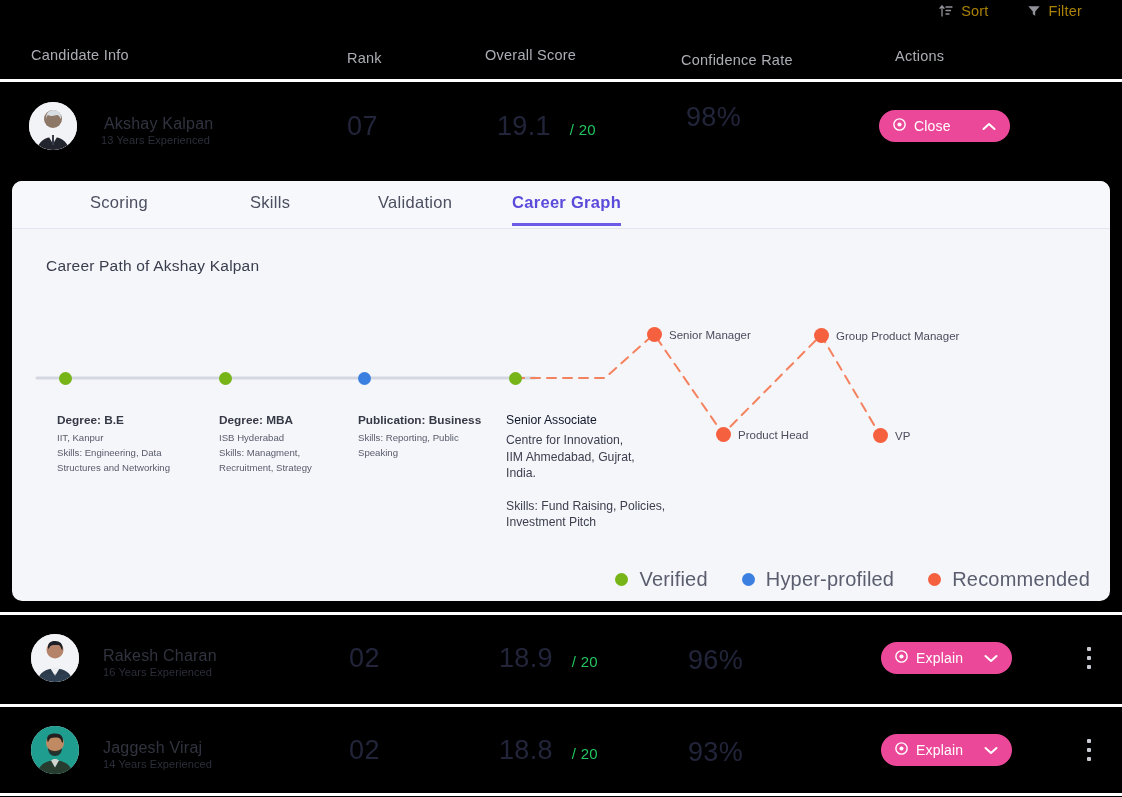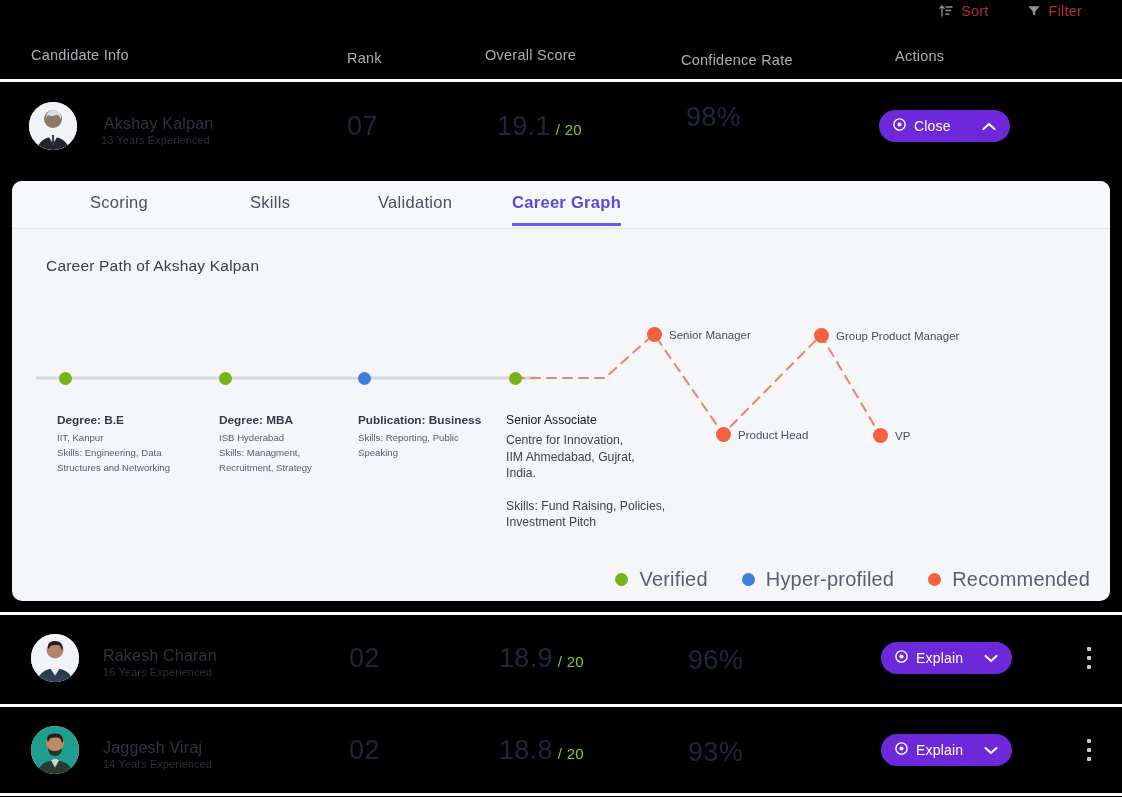--- a/index.html
+++ b/index.html
@@ -11,21 +11,21 @@
   }
   .app { position: relative; width: 1122px; height: 797px; background:#000; }
 
   
   .toolbar {
     position: absolute; top: 0; right: 40px;
     height: 22px; display: flex; align-items: center; gap: 38px;
   }
   .tool-btn {
     display: flex; align-items: center; gap: 8px;
-    color: #ef4444; font-size: 14.5px; letter-spacing: .2px;
+    color: #eab308; font-size: 14.5px; letter-spacing: .2px;
     cursor: pointer; opacity: .72;
   }
   .tool-btn svg { display:block; }
 
   
   .thead { position:absolute; top:46px; left:0; width:1122px; height:32px; }
   .th {
     position:absolute; color:#d7d9e2; font-size:14.5px; font-weight:400;
     letter-spacing:.25px; opacity:.80; white-space:nowrap;
   }
@@ -58,28 +58,28 @@
     position:absolute; font-size:11px; color:#2c2e3a; letter-spacing:.1px;
     white-space:nowrap;
   }
   .cell-rank {
     position:absolute; font-size:27px; color:#22253a; letter-spacing:.5px;
   }
   .cell-score {
     position:absolute; font-size:27px; color:#22253a; letter-spacing:.3px;
     white-space:nowrap;
   }
-  .cell-score .den { font-size:15px; color:#84cc16; margin-left:5px; }
+  .cell-score .den { font-size:15px; color:#22c55e; margin-left:19px; }
   .cell-conf {
     position:absolute; font-size:27px; color:#22253a; letter-spacing:.3px;
   }
 
   .action-btn {
     position:absolute; height:32px; border:none; border-radius:16px;
-    background:#6d28d9; color:#ffffff; font-size:14px;
+    background:#ec4899; color:#ffffff; font-size:14px;
     font-family:"Liberation Sans", sans-serif;
     display:flex; align-items:center; cursor:pointer;
     padding:0 14px 0 13px; gap:7px; letter-spacing:.2px;
   }
   .action-btn .chev { margin-left:auto; display:flex; }
   .kebab {
     position:absolute; width:16px; height:22px;
     display:flex; flex-direction:column; align-items:center;
     justify-content:space-between; cursor:pointer;
   }

